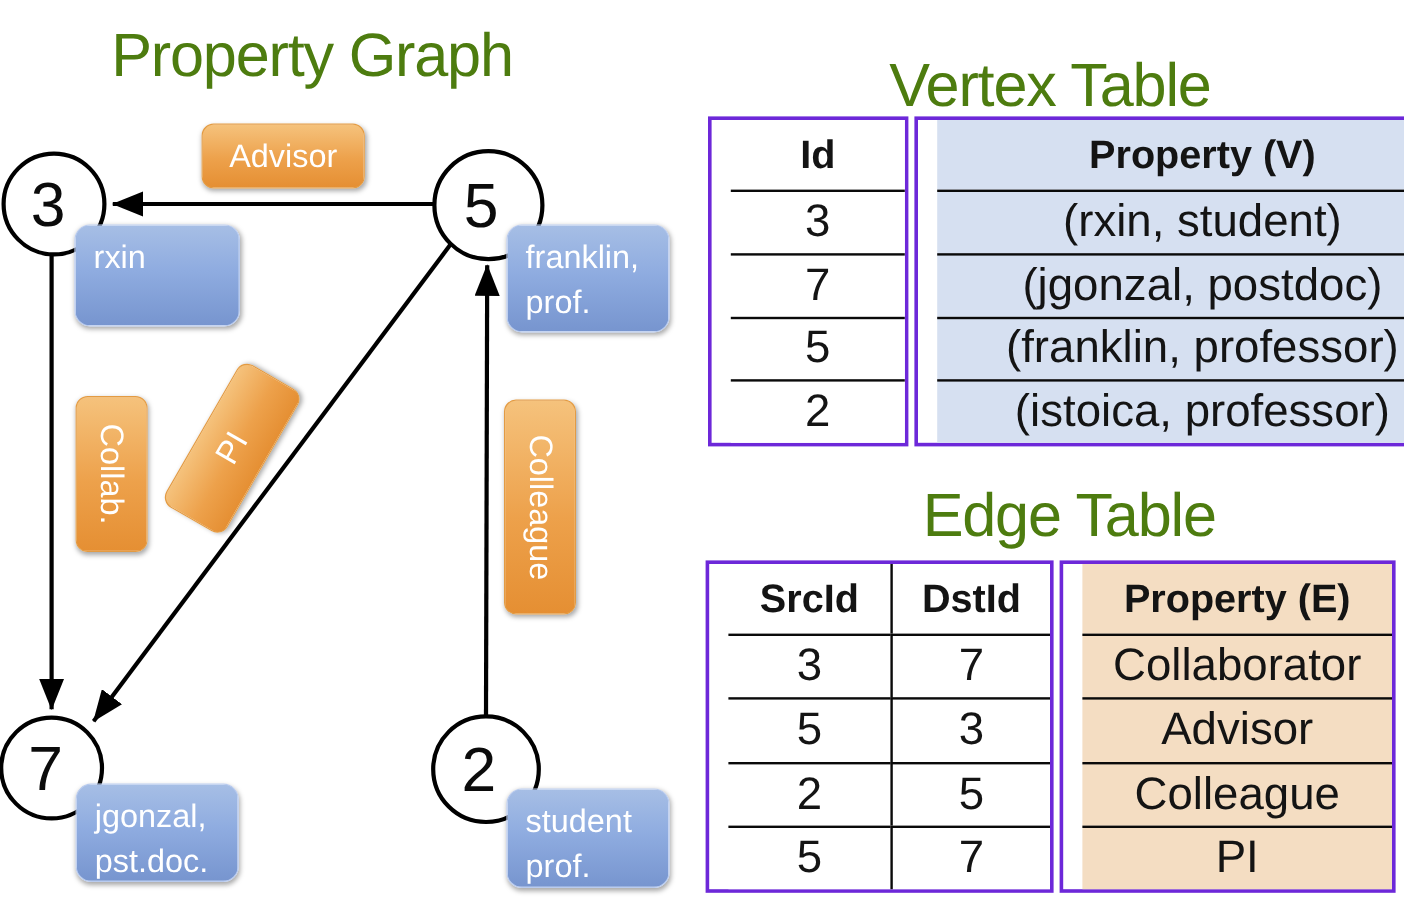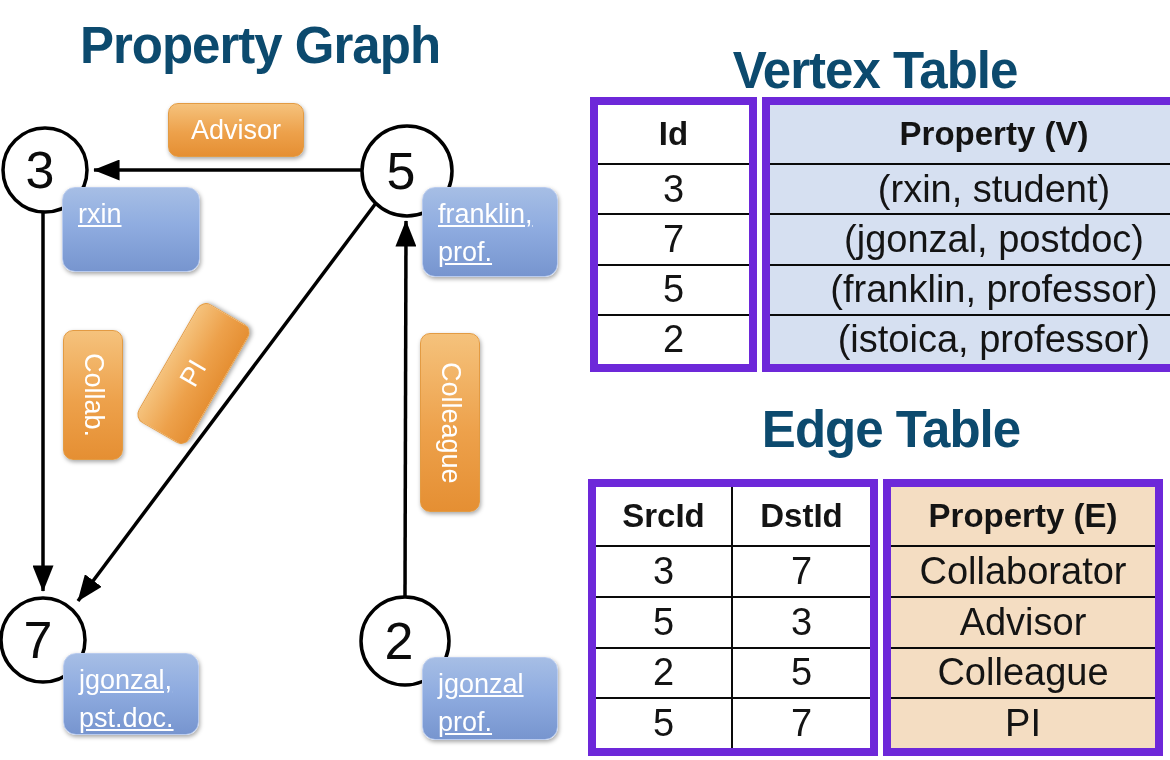--- a/index.html
+++ b/index.html
@@ -2,22 +2,22 @@
 <html><head>
 <meta charset="utf-8">
 <style>
   html,body{margin:0;padding:0;background:#fff;}
   .canvas{
     position:relative;width:1170px;height:760px;background:#ffffff;
     font-family:"Liberation Sans", sans-serif;overflow:hidden;color:#111;
   }
   
   .big-title{
-    position:absolute;text-align:center;font-size:51px;font-weight:700;
-    color:#0c4a6e;letter-spacing:-1px;white-space:nowrap;
+    position:absolute;text-align:center;font-size:51px;font-weight:400;
+    color:#4d7c0f;letter-spacing:-1px;white-space:nowrap;
   }
   #title-graph{left:35px;top:16px;width:450px;}
   #title-vertex{left:645px;top:16px;width:460px;margin-top:25px;}
   #title-edge{left:676px;top:400px;width:430px;}
 
   
   .graph-svg{position:absolute;left:0;top:0;}
   .graph-svg line{stroke:#000;stroke-width:3.5px;}
   .graph-svg circle{fill:#fff;stroke:#000;stroke-width:3.5px;}
   .vertex-num{font-size:52px;fill:#0b0b0b;text-anchor:middle;font-weight:400;}
@@ -36,35 +36,36 @@
   #label-pi{left:125px;top:344px;width:135px;height:57px;transform:rotate(-60deg);}
   #label-colleague{left:420px;top:333px;width:58px;height:177px;}
 
   
   .node-label{
     position:absolute;
     background:linear-gradient(180deg,#a6bee5 0%,#8face0 45%,#7795cf 100%);
     border:1.5px solid #b9cbee;border-radius:13px;
     box-shadow:1px 2px 4px rgba(0,0,0,.35);
     color:#fff;font-size:27px;line-height:1.42;
-    padding:7px 12px 0 15px;box-sizing:border-box;text-decoration:underline;
+    padding:7px 12px 0 15px;box-sizing:border-box;
   }
   .node-label span{display:block;}
   #nlabel-rxin{left:62px;top:187px;width:138px;height:85px;}
   #nlabel-franklin{left:422px;top:187px;width:136px;height:90px;}
   #nlabel-jgonzal{left:63px;top:653px;width:136px;height:82px;}
   #nlabel-istoica{left:422px;top:657px;width:136px;height:83px;}
 
   
   .tbl{position:absolute;display:flex;gap:5px;}
   #vertex-table{left:590px;top:97px;}
-  #edge-table{left:588px;top:479px;}
+  #edge-table{left:588px;top:467px;}
   .subtbl{
-    border:8px solid #6d28d9;box-sizing:border-box;display:grid;
+    border:3px solid #6d28d9;box-sizing:border-box;display:grid;
     background:#fff;
+    padding-left:16px;
   }
   .vt{height:275px;grid-template-rows:58px repeat(4,1fr);}
   .et{height:277px;grid-template-rows:58px repeat(4,1fr);}
   #vt-id{width:167px;grid-template-columns:1fr;}
   #vt-prop{width:464px;grid-template-columns:1fr;}
   #et-ids{width:290px;grid-template-columns:135px 1fr;}
   #et-prop{width:280px;grid-template-columns:1fr;}
   .cell{
     display:flex;align-items:center;justify-content:center;
     font-size:38px;color:#141414;background:#fff;border-top:2px solid #0a0a0a;
@@ -117,21 +118,21 @@
   </div>
   <div class="node-label" id="nlabel-franklin">
     <span>franklin,</span>
     <span>prof.</span>
   </div>
   <div class="node-label" id="nlabel-jgonzal">
     <span>jgonzal,</span>
     <span>pst.doc.</span>
   </div>
   <div class="node-label" id="nlabel-istoica">
-    <span>jgonzal</span>
+    <span>student</span>
     <span>prof.</span>
   </div>
 
   <div class="tbl" id="vertex-table">
     <div class="subtbl vt" id="vt-id">
       <div class="cell head r0">Id</div>
       <div class="cell">3</div>
       <div class="cell">7</div>
       <div class="cell">5</div>
       <div class="cell">2</div>

